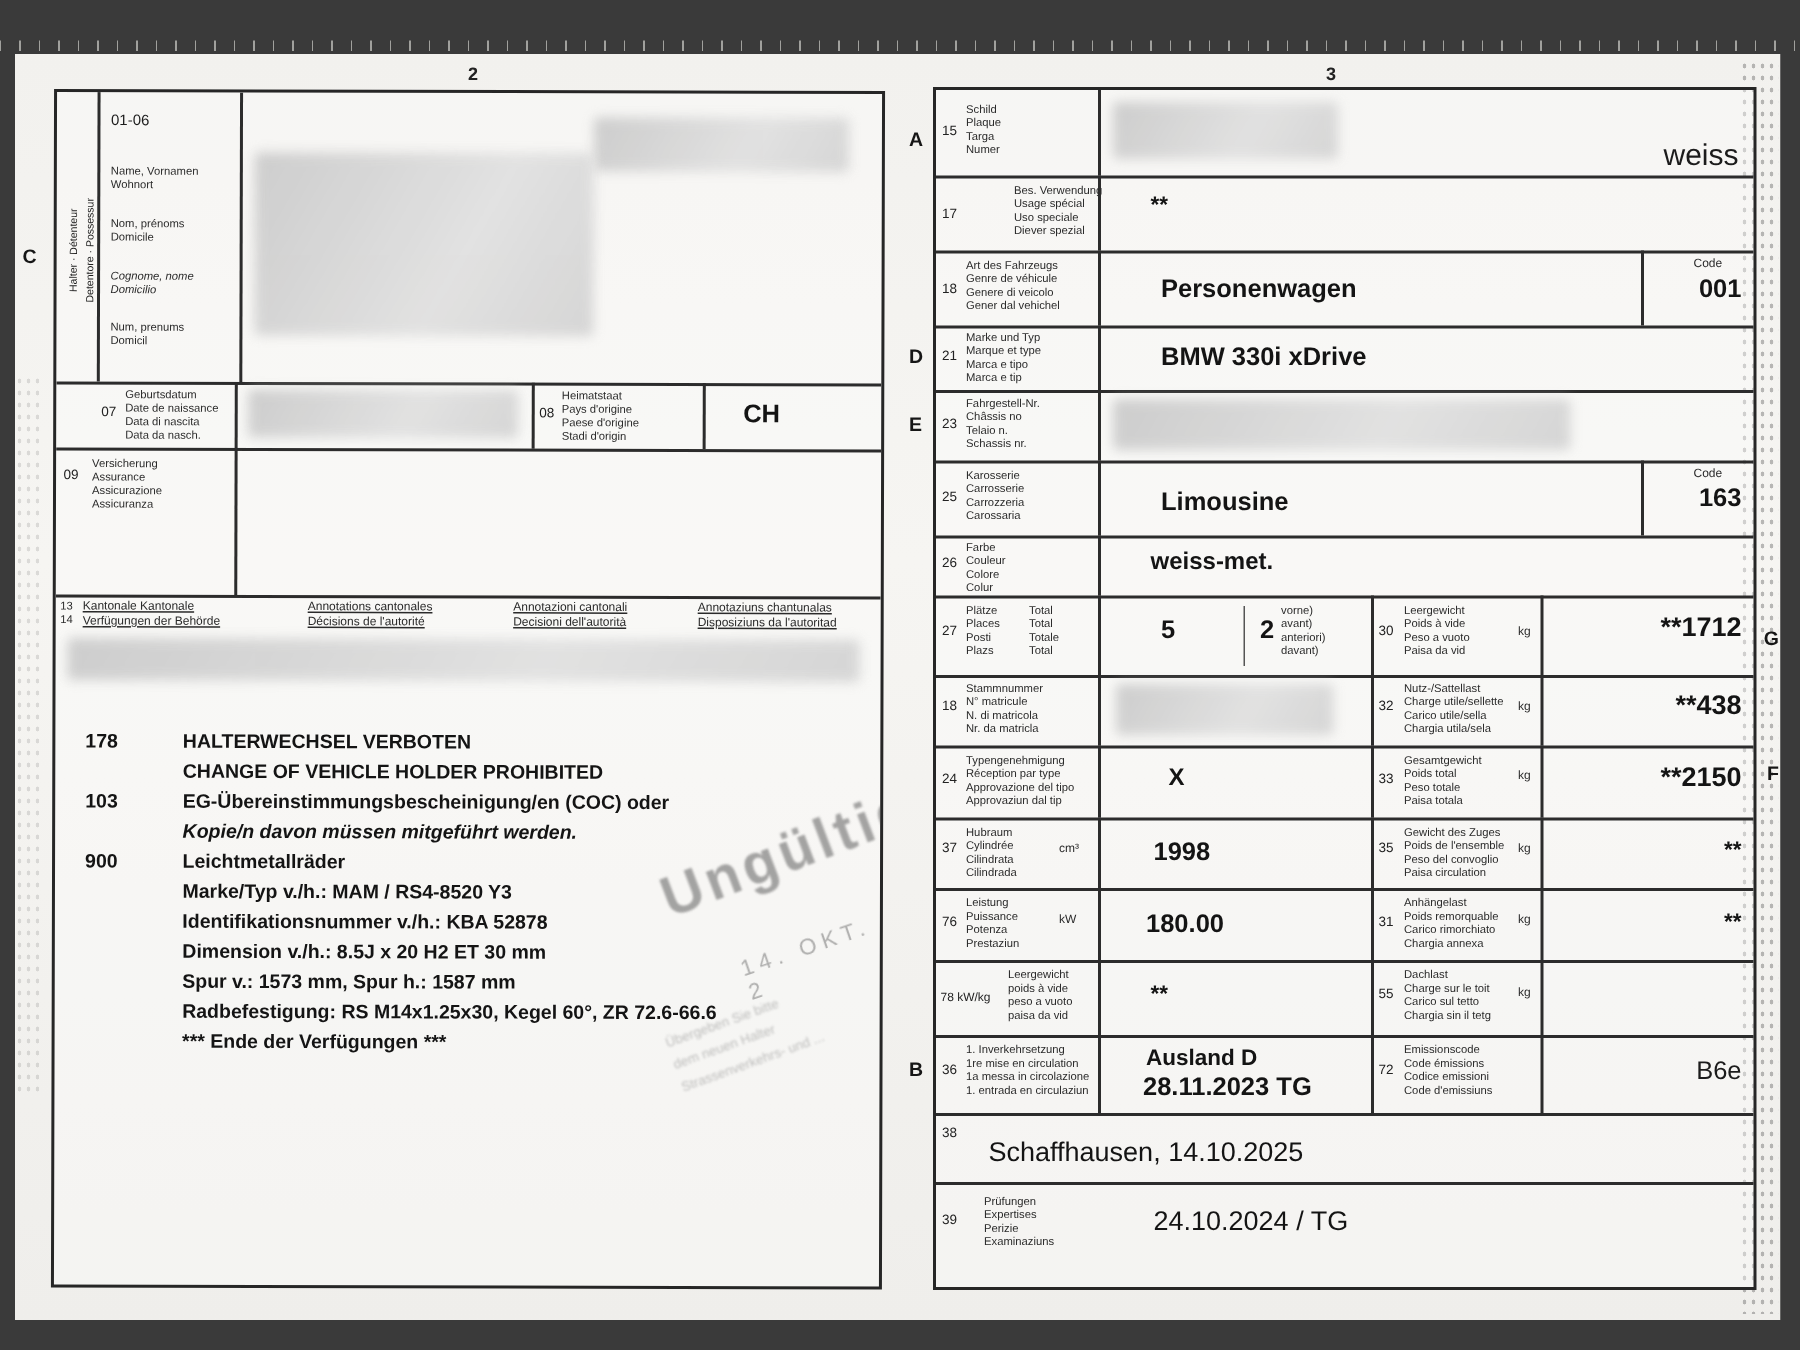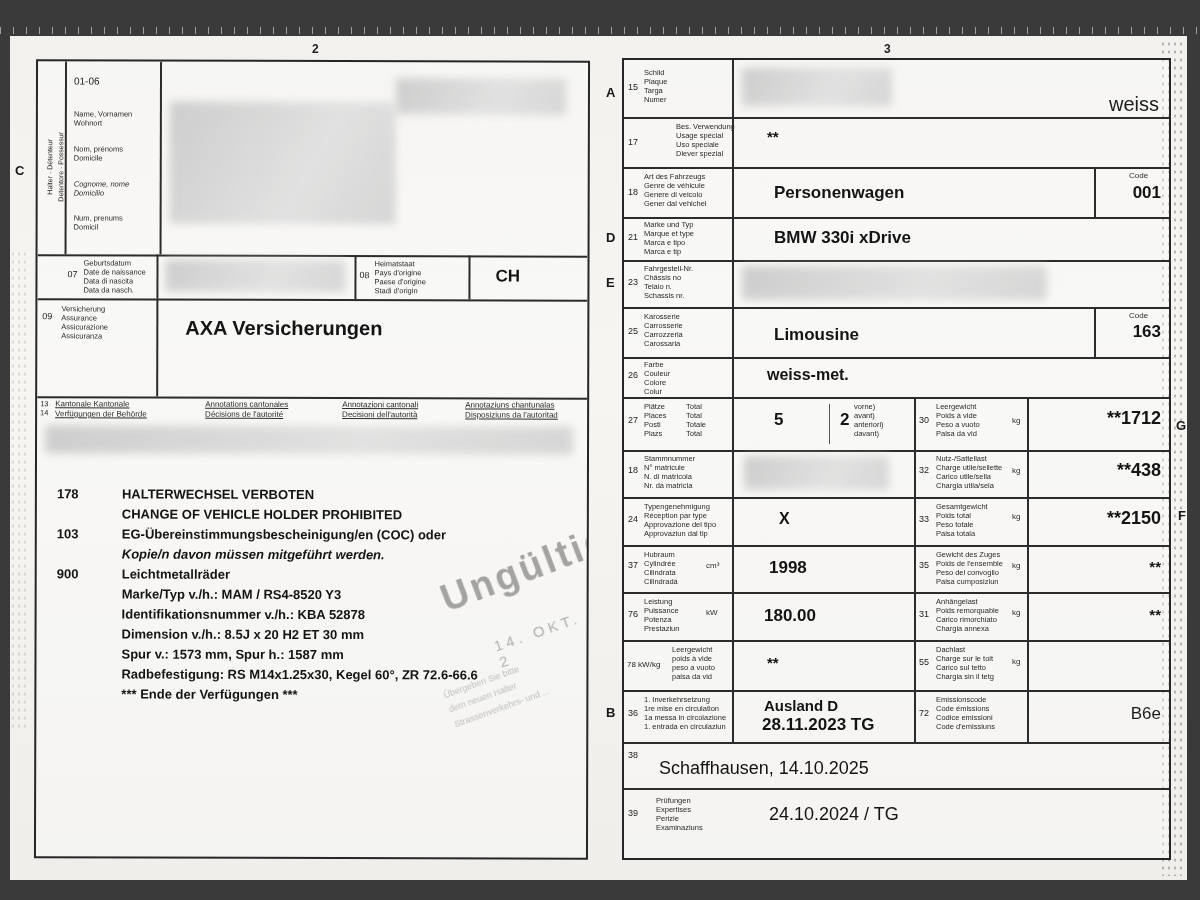--- a/index.html
+++ b/index.html
@@ -91,21 +91,20 @@
     <div class="vline" style="left:431px;top:193px;height:44px;"></div>
     <div class="val abs" style="left:458px;top:204px;font-size:17px;">CH</div>
     <div class="hline" style="left:0;top:237px;width:550px;"></div>
 
     <div class="num abs" style="left:5px;top:250px;">09</div>
     <div class="lbl abs" style="left:24px;top:243px;">Versicherung
 Assurance
 Assicurazione
 Assicuranza</div>
     <div class="vline" style="left:119px;top:237px;height:98px;"></div>
-    <div class="val abs" style="left:148px;top:255px;font-size:20px;">AXA Versicherungen</div>
     <div class="hline" style="left:0;top:335px;width:550px;"></div>
 
     <div class="lbl abs pre" style="left:3px;top:338px;">13
 14</div>
     <div class="lbl-u abs" style="left:18px;top:338px;">Kantonale Kantonale
 Verfügungen der Behörde</div>
     <div class="lbl-u abs" style="left:168px;top:338px;">Annotations cantonales
 Décisions de l'autorité</div>
     <div class="lbl-u abs" style="left:305px;top:338px;">Annotazioni cantonali
 Decisioni dell'autorità</div>
@@ -310,21 +309,21 @@
 Cilindrata
 Cilindrada</div>
     <div class="unit abs" style="left:82px;top:501px;">cm³</div>
     <div class="vline" style="left:108px;top:485px;height:47px;"></div>
     <div class="val abs" style="left:145px;top:498px;font-size:17px;">1998</div>
     <div class="vline" style="left:290px;top:485px;height:47px;"></div>
     <div class="num abs" style="left:295px;top:500px;">35</div>
     <div class="lbl abs" style="left:312px;top:490px;">Gewicht des Zuges
 Poids de l'ensemble
 Peso del convoglio
-Paisa cumposiziun</div>
+Paisa circulation</div>
     <div class="unit abs" style="left:388px;top:501px;">kg</div>
     <div class="vline" style="left:403px;top:485px;height:47px;"></div>
     <div class="val abs" style="right:8px;top:498px;font-size:15px;">**</div>
     <div class="hline" style="left:0;top:532px;width:545px;"></div>
 
     <div class="num abs" style="left:4px;top:549px;">76</div>
     <div class="lbl abs" style="left:20px;top:537px;">Leistung
 Puissance
 Potenza
 Prestaziun</div>

